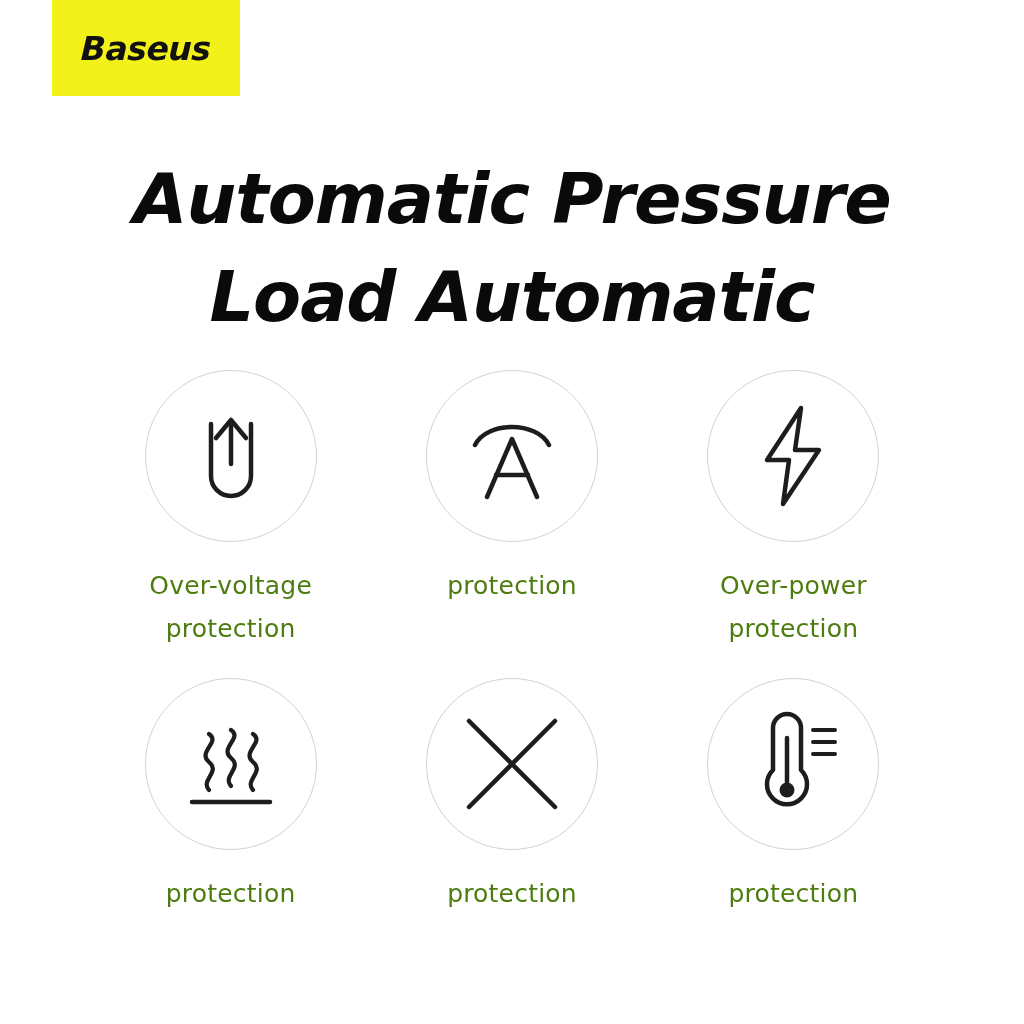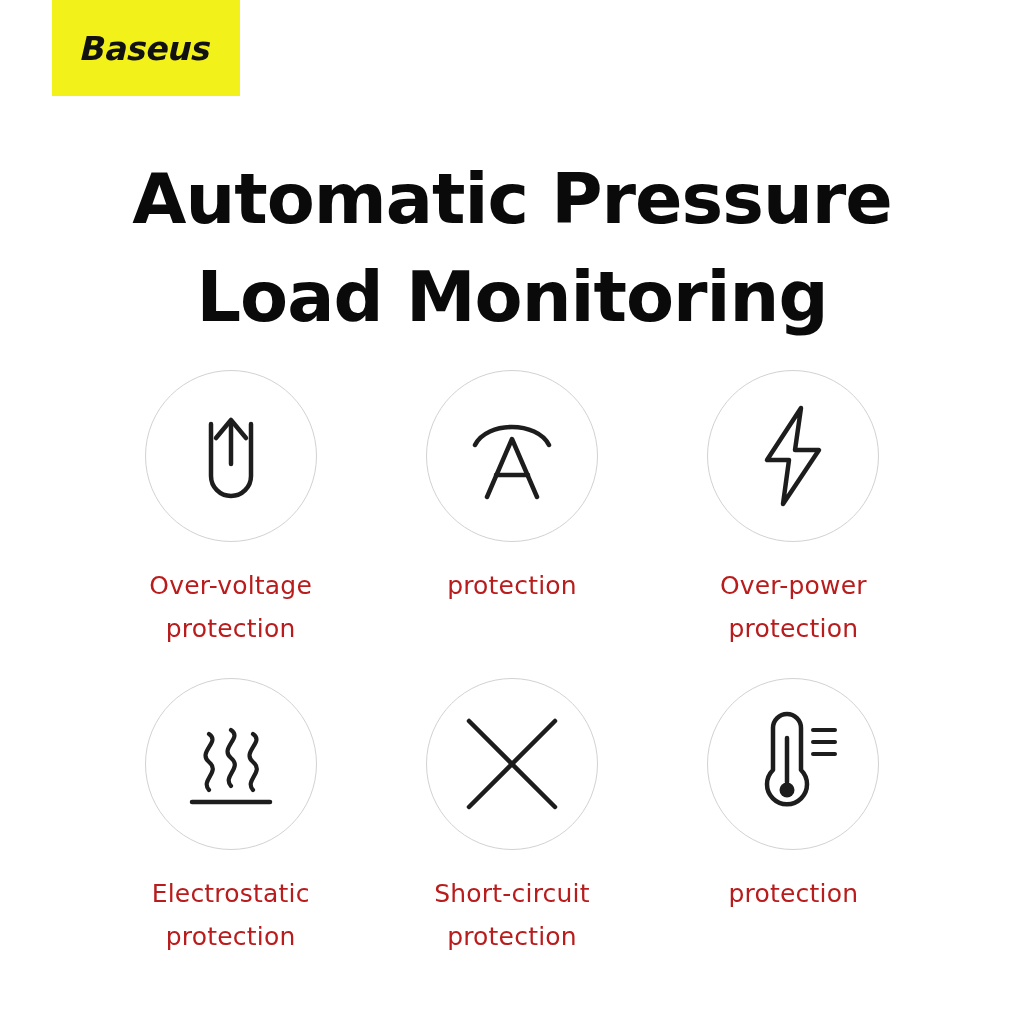--- a/index.html
+++ b/index.html
@@ -47,20 +47,21 @@
     text-align: center;
   }
   .headline-line {
     font-family: "DejaVu Sans", sans-serif;
     font-weight: bold;
     font-size: 70px;
     line-height: 98px;
     letter-spacing: -1px;
     color: #0a0a0a;
     white-space: nowrap;
+    font-style: italic;
   }
 
   
   .grid {
     position: absolute;
     top: 370px;
     left: 90px;
     width: 844px;
     display: grid;
     grid-template-columns: repeat(3, 1fr);
@@ -82,35 +83,35 @@
     justify-content: center;
     box-sizing: border-box;
   }
   .feature-label {
     margin-top: 22px;
     width: 240px;
     text-align: center;
     font-family: "DejaVu Sans", sans-serif;
     font-size: 25px;
     line-height: 43px;
-    color: #b91c1c;
+    color: #4d7c0f;
     letter-spacing: 0.2px;
   }
   svg { display: block; }
 </style>
 </head>
 <body>
 
 <div class="brand-badge">
   <span class="brand-text">Baseus</span>
 </div>
 
 <div class="headline">
   <div class="headline-line">Automatic Pressure</div>
-  <div class="headline-line">Load Monitoring</div>
+  <div class="headline-line">Load Automatic</div>
 </div>
 
 <div class="grid">
 
   <div class="feature">
     <div class="icon-circle">
       <span>
         <svg width="96" height="108" viewBox="0 0 96 108">
           <path d="M28 22 V74 a20 20 0 0 0 40 0 V22" fill="none" stroke="#1d1d1d" stroke-width="4.5" stroke-linecap="round" stroke-linejoin="round"></path>
           <line x1="48" y1="20" x2="48" y2="62" stroke="#1d1d1d" stroke-width="4.5" stroke-linecap="round"></line>
@@ -158,36 +159,34 @@
       <span>
         <svg width="110" height="100" viewBox="0 0 110 100">
           <path d="M33 20 C45 28, 21 38, 33 48 C45 58, 24 66, 33 76" fill="none" stroke="#1d1d1d" stroke-width="4.2" stroke-linecap="round"></path>
           <path d="M55 16 C67 24, 43 34, 55 44 C67 54, 46 62, 55 72" fill="none" stroke="#1d1d1d" stroke-width="4.2" stroke-linecap="round"></path>
           <path d="M77 20 C89 28, 65 38, 77 48 C89 58, 68 66, 77 76" fill="none" stroke="#1d1d1d" stroke-width="4.2" stroke-linecap="round"></path>
           <line x1="16" y1="88" x2="94" y2="88" stroke="#1d1d1d" stroke-width="4.5" stroke-linecap="round"></line>
         </svg>
       </span>
     </div>
     <div class="feature-label">
-      <div>Electrostatic</div>
       <div>protection</div>
     </div>
   </div>
 
   <div class="feature">
     <div class="icon-circle">
       <span>
         <svg width="110" height="110" viewBox="0 0 110 110">
           <line x1="12" y1="12" x2="98" y2="98" stroke="#1d1d1d" stroke-width="4.5" stroke-linecap="round"></line>
           <line x1="98" y1="12" x2="12" y2="98" stroke="#1d1d1d" stroke-width="4.5" stroke-linecap="round"></line>
         </svg>
       </span>
     </div>
     <div class="feature-label">
-      <div>Short-circuit</div>
       <div>protection</div>
     </div>
   </div>
 
   <div class="feature">
     <div class="icon-circle">
       <span>
         <svg width="112" height="112" viewBox="0 0 112 112">
           <path d="M36 20 a14 14 0 0 1 28 0 V62 a20 20 0 1 1 -28 0 Z" fill="none" stroke="#1d1d1d" stroke-width="4.5" stroke-linejoin="round"></path>
           <line x1="50" y1="30" x2="50" y2="74" stroke="#1d1d1d" stroke-width="4.5" stroke-linecap="round"></line>

